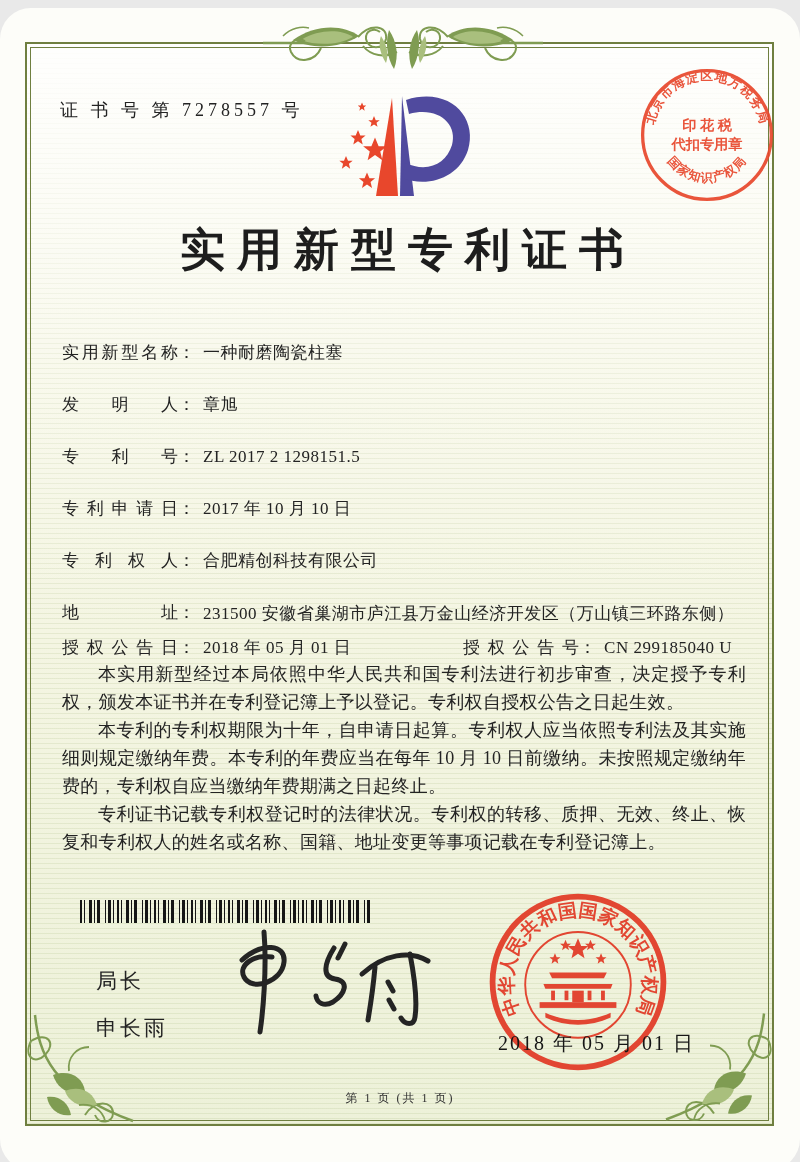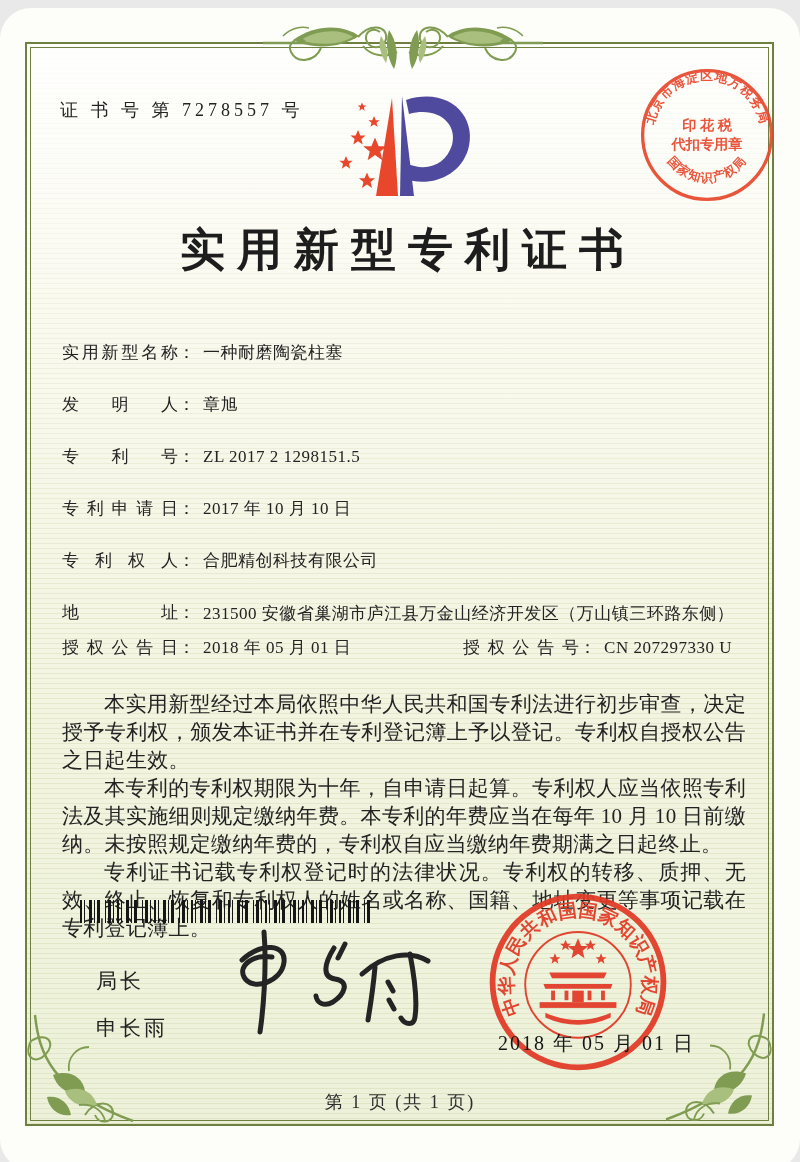--- a/index.html
+++ b/index.html
@@ -38,40 +38,40 @@
   }
   .fields{position:absolute;left:62px;top:330px;right:56px;font-size:17px;}
   .frow{margin-bottom:23px;line-height:29px;white-space:nowrap;}
   .flabel{display:inline-block;width:116px;text-align:justify;text-align-last:justify;vertical-align:top;}
   .fcolon{display:inline-block;vertical-align:top;margin-right:8px;}
   .fvalue{display:inline-block;vertical-align:top;letter-spacing:.5px;}
   .frow-address{white-space:normal;margin-bottom:4px;}
   .frow-address .fvalue{width:540px;line-height:31px;}
   .frow-grant{display:flex;margin-top:0;}
   .pair-right{margin-left:auto;margin-right:12px;}
-  .body-text{position:absolute;left:62px;right:54px;top:682px;font-size:21px;}
+  .body-text{position:absolute;left:62px;right:54px;top:652px;font-size:18px;}
   .body-text p{margin:0;text-indent:2em;line-height:28px;text-align:justify;letter-spacing:.3px;}
   .barcode{
     position:absolute;left:80px;top:892px;width:290px;height:23px;
     background:repeating-linear-gradient(90deg,
       #161616 0 2px,rgba(0,0,0,0) 2px 4px,
       #161616 4px 5px,rgba(0,0,0,0) 5px 9px,
       #161616 9px 12px,rgba(0,0,0,0) 12px 14px,
       #161616 14px 15px,rgba(0,0,0,0) 15px 17px,
       #161616 17px 20px,rgba(0,0,0,0) 20px 25px,
       #161616 25px 26px,rgba(0,0,0,0) 26px 28px,
       #161616 28px 31px,rgba(0,0,0,0) 31px 33px,
       #161616 33px 34px,rgba(0,0,0,0) 34px 37px);
   }
   .sig-block{position:absolute;left:96px;top:950px;font-size:21px;line-height:47px;letter-spacing:3px;}
   .sig-svg{position:absolute;left:212px;top:912px;width:232px;height:118px;}
   .sig-svg path{stroke:#242424;stroke-width:5;fill:none;stroke-linecap:round;stroke-linejoin:round;}
   .seal{position:absolute;left:482px;top:878px;width:192px;height:192px;opacity:.93;z-index:2;}
   .seal-date{position:absolute;left:498px;top:1022px;font-size:20px;letter-spacing:2px;color:#161616;z-index:3;}
-  .footer{position:absolute;left:0;right:0;top:1082px;text-align:center;font-size:18px;letter-spacing:2px;color:#2e2e2e;}
+  .footer{position:absolute;left:0;right:0;top:1082px;text-align:center;font-size:12px;letter-spacing:2px;color:#2e2e2e;}
   .stamp-center{font-weight:bold;}
 </style>
 </head>
 <body>
 
 <div class="page">
 
   <div class="panel">
     <div class="panel-inner"></div>
   </div>
@@ -160,21 +160,21 @@
       <span class="flabel">专利权人</span><span class="fcolon">：</span><span class="fvalue">合肥精创科技有限公司</span>
     </div>
     <div class="frow frow-address">
       <span class="flabel">地址</span><span class="fcolon">：</span><span class="fvalue">231500 安徽省巢湖市庐江县万金山经济开发区（万山镇三环路东侧）</span>
     </div>
     <div class="frow frow-grant">
       <span class="pair">
         <span class="flabel">授权公告日</span><span class="fcolon">：</span><span class="fvalue">2018 年 05 月 01 日</span>
       </span>
       <span class="pair pair-right">
-        <span class="flabel">授权公告号</span><span class="fcolon">：</span><span class="fvalue">CN 207297330 U</span>
+        <span class="flabel">授权公告号</span><span class="fcolon">：</span><span class="fvalue">CN 299185040 U</span>
       </span>
     </div>
   </div>
 
   <div class="body-text">
     <p>本实用新型经过本局依照中华人民共和国专利法进行初步审查，决定授予专利权，颁发本证书并在专利登记簿上予以登记。专利权自授权公告之日起生效。</p>
     <p>本专利的专利权期限为十年，自申请日起算。专利权人应当依照专利法及其实施细则规定缴纳年费。本专利的年费应当在每年 10 月 10 日前缴纳。未按照规定缴纳年费的，专利权自应当缴纳年费期满之日起终止。</p>
     <p>专利证书记载专利权登记时的法律状况。专利权的转移、质押、无效、终止、恢复和专利权人的姓名或名称、国籍、地址变更等事项记载在专利登记簿上。</p>
   </div>
 

